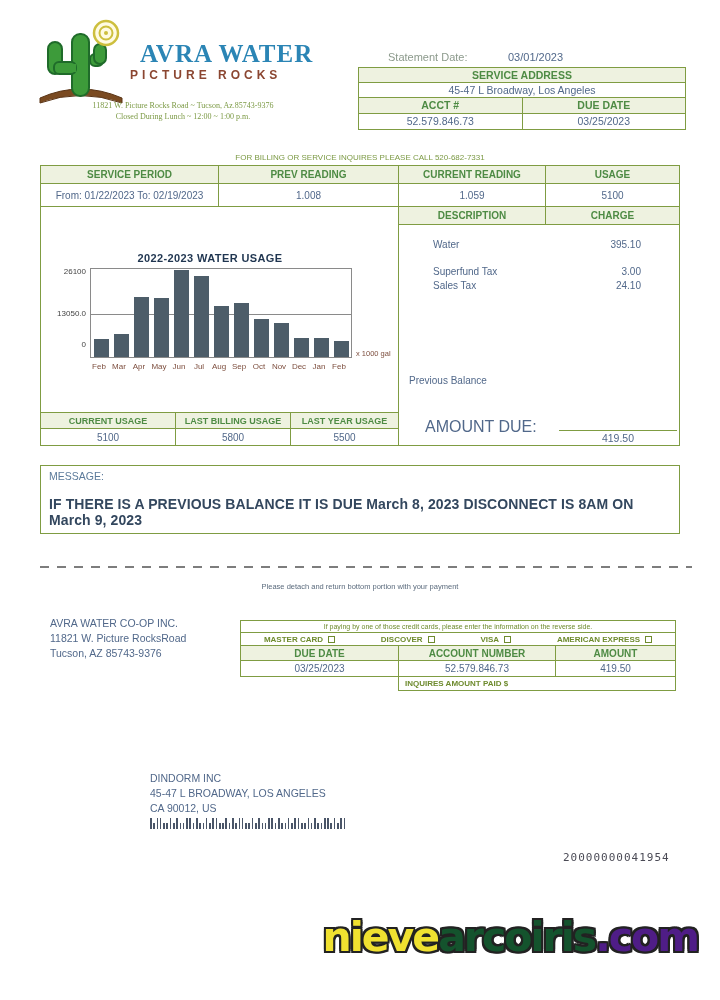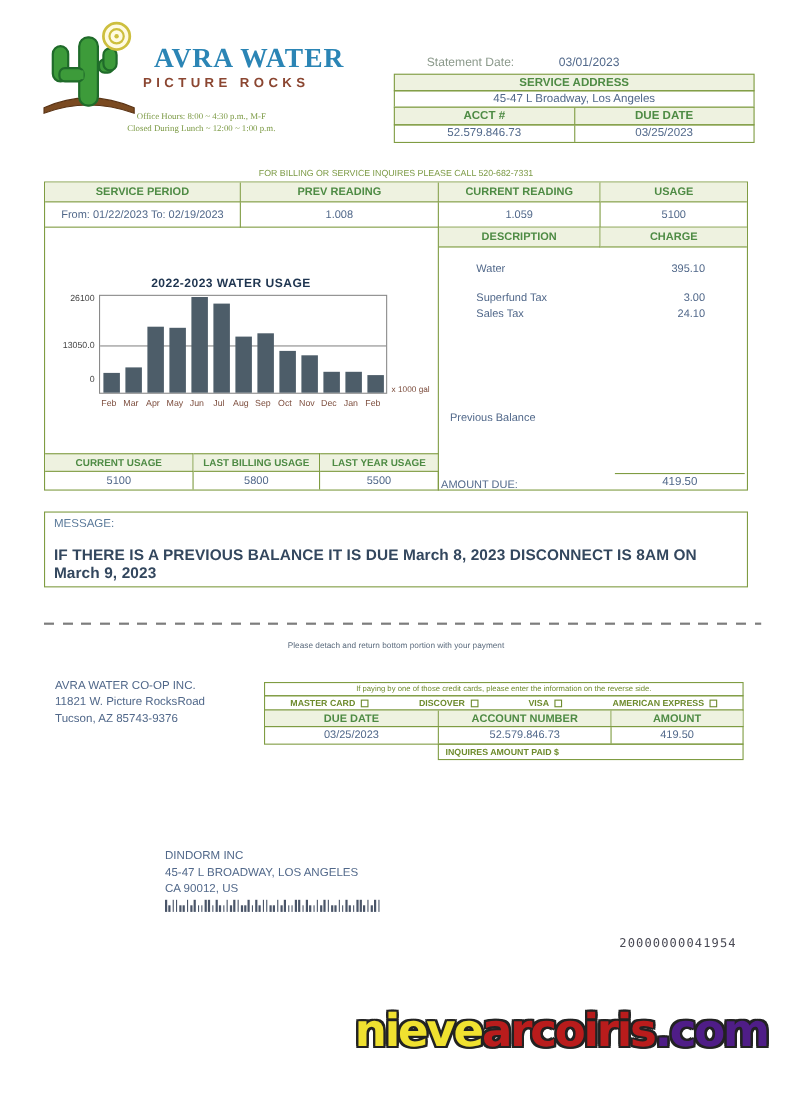--- a/index.html
+++ b/index.html
@@ -70,21 +70,21 @@
   #barcode .f{height:11px;} #barcode .h{height:6px;}
 
   .docnum{left:563px;top:851px;font-family:"DejaVu Sans Mono",monospace;font-size:11px;
           letter-spacing:1px;color:#4a4a55;}
 
   
   #watermark{left:0;right:22px;top:913px;text-align:right;font-family:"DejaVu Sans",sans-serif;
              font-weight:bold;font-size:41px;letter-spacing:-2px;white-space:nowrap;
              text-shadow:-2px -2px 0 #222,2px -2px 0 #222,-2px 2px 0 #222,2px 2px 0 #222,
                          -2px 0 0 #222,2px 0 0 #222,0 -2px 0 #222,0 2px 0 #222;}
-  .wm1{color:#f0e130;} .wm2{color:#b91c1c;text-align:center;} .wm3{color:#4f1d87;}
+  .wm1{color:#f0e130;} .wm2{color:#14532d;text-align:center;} .wm3{color:#4f1d87;}
 </style>
 </head>
 <body>
 
 <div id="page">
 
   <svg class="abs" style="left:34px;top:18px;" width="92" height="90" viewBox="0 0 92 90">
     <path d="M6,80 Q46,62 88,80 L88,85 Q46,70 6,85 Z" fill="#7a4a21" stroke="#5a3416" stroke-width="1"></path>
     <rect x="38" y="16" width="17" height="62" rx="8" fill="#3d9b3a" stroke="#1f6b2a" stroke-width="2"></rect>
     <rect x="14" y="24" width="14" height="32" rx="7" fill="#3d9b3a" stroke="#1f6b2a" stroke-width="2"></rect>
@@ -92,21 +92,21 @@
     <rect x="24" y="46" width="18" height="8" fill="#3d9b3a"></rect>
     <rect x="56" y="36" width="13" height="12" rx="5" fill="#3d9b3a" stroke="#1f6b2a" stroke-width="2"></rect>
     <rect x="60" y="26" width="12" height="20" rx="6" fill="#3d9b3a" stroke="#1f6b2a" stroke-width="2"></rect>
     <circle cx="72" cy="15" r="12" fill="#fffbe2" stroke="#cdbf3e" stroke-width="2.5"></circle>
     <circle cx="72" cy="15" r="6.5" fill="none" stroke="#cdbf3e" stroke-width="2"></circle>
     <circle cx="72" cy="15" r="2" fill="#cdbf3e"></circle>
   </svg>
   <div class="abs logo-title" style="left:140px;top:40px;">AVRA WATER</div>
   <div class="abs logo-sub" style="left:130px;top:68px;">PICTURE ROCKS</div>
   <div class="abs office ctr" style="left:28px;top:100px;width:310px;">
-    <div>Office Hours: 8:00 ~ 4:30 p.m., M-F</div>
+    <div>11821 W. Picture Rocks Road ~ Tucson, Az.85743-9376</div>
     <div>Closed During Lunch ~ 12:00 ~ 1:00 p.m.</div>
   </div>
 
   <div class="abs" style="left:388px;top:51px;font-size:11px;color:#8c9a8c;">Statement Date:</div>
   <div class="abs val" style="left:508px;top:51px;font-size:11px;">03/01/2023</div>
 
   <div class="srow bg" style="top:67px;height:16px;">
     <div class="cell olv">SERVICE ADDRESS</div>
   </div>
   <div class="srow" style="top:82px;height:16px;">
@@ -141,21 +141,21 @@
     <div class="abs" style="left:357px;top:41px;width:1px;height:239px;background:#7f9c42;"></div>
 
     <div class="abs chg-label" style="left:392px;top:73px;">Water</div>
     <div class="abs chg-amt" style="left:500px;top:73px;">395.10</div>
     <div class="abs chg-label" style="left:392px;top:100px;">Superfund Tax</div>
     <div class="abs chg-amt" style="left:500px;top:100px;">3.00</div>
     <div class="abs chg-label" style="left:392px;top:114px;">Sales Tax</div>
     <div class="abs chg-amt" style="left:500px;top:114px;">24.10</div>
 
     <div class="abs chg-label" style="left:368px;top:209px;">Previous Balance</div>
-    <div class="abs chg-label" style="left:360px;top:252px;font-size:10px;margin-top:18px;">AMOUNT DUE:</div>
+    <div class="abs chg-label" style="left:384px;top:252px;font-size:16px;">AMOUNT DUE:</div>
     <div class="abs" style="left:518px;top:264px;width:118px;height:1px;background:#7f9c42;"></div>
     <div class="abs val ctr" style="left:518px;top:266px;width:118px;font-size:10.5px;">419.50</div>
 
     <div class="mcell bg olv br bb" style="left:0;top:246px;width:135px;height:17px;border-top:1px solid #7f9c42;font-size:9px;">CURRENT USAGE</div>
     <div class="mcell bg olv br bb" style="left:135px;top:246px;width:115px;height:17px;border-top:1px solid #7f9c42;font-size:9px;">LAST BILLING USAGE</div>
     <div class="mcell bg olv br bb" style="left:250px;top:246px;width:108px;height:17px;border-top:1px solid #7f9c42;font-size:9px;">LAST YEAR USAGE</div>
     <div class="mcell val br" style="left:0;top:263px;width:135px;height:16px;">5100</div>
     <div class="mcell val br" style="left:135px;top:263px;width:115px;height:16px;">5800</div>
     <div class="mcell val br" style="left:250px;top:263px;width:108px;height:16px;">5500</div>
   </div>

